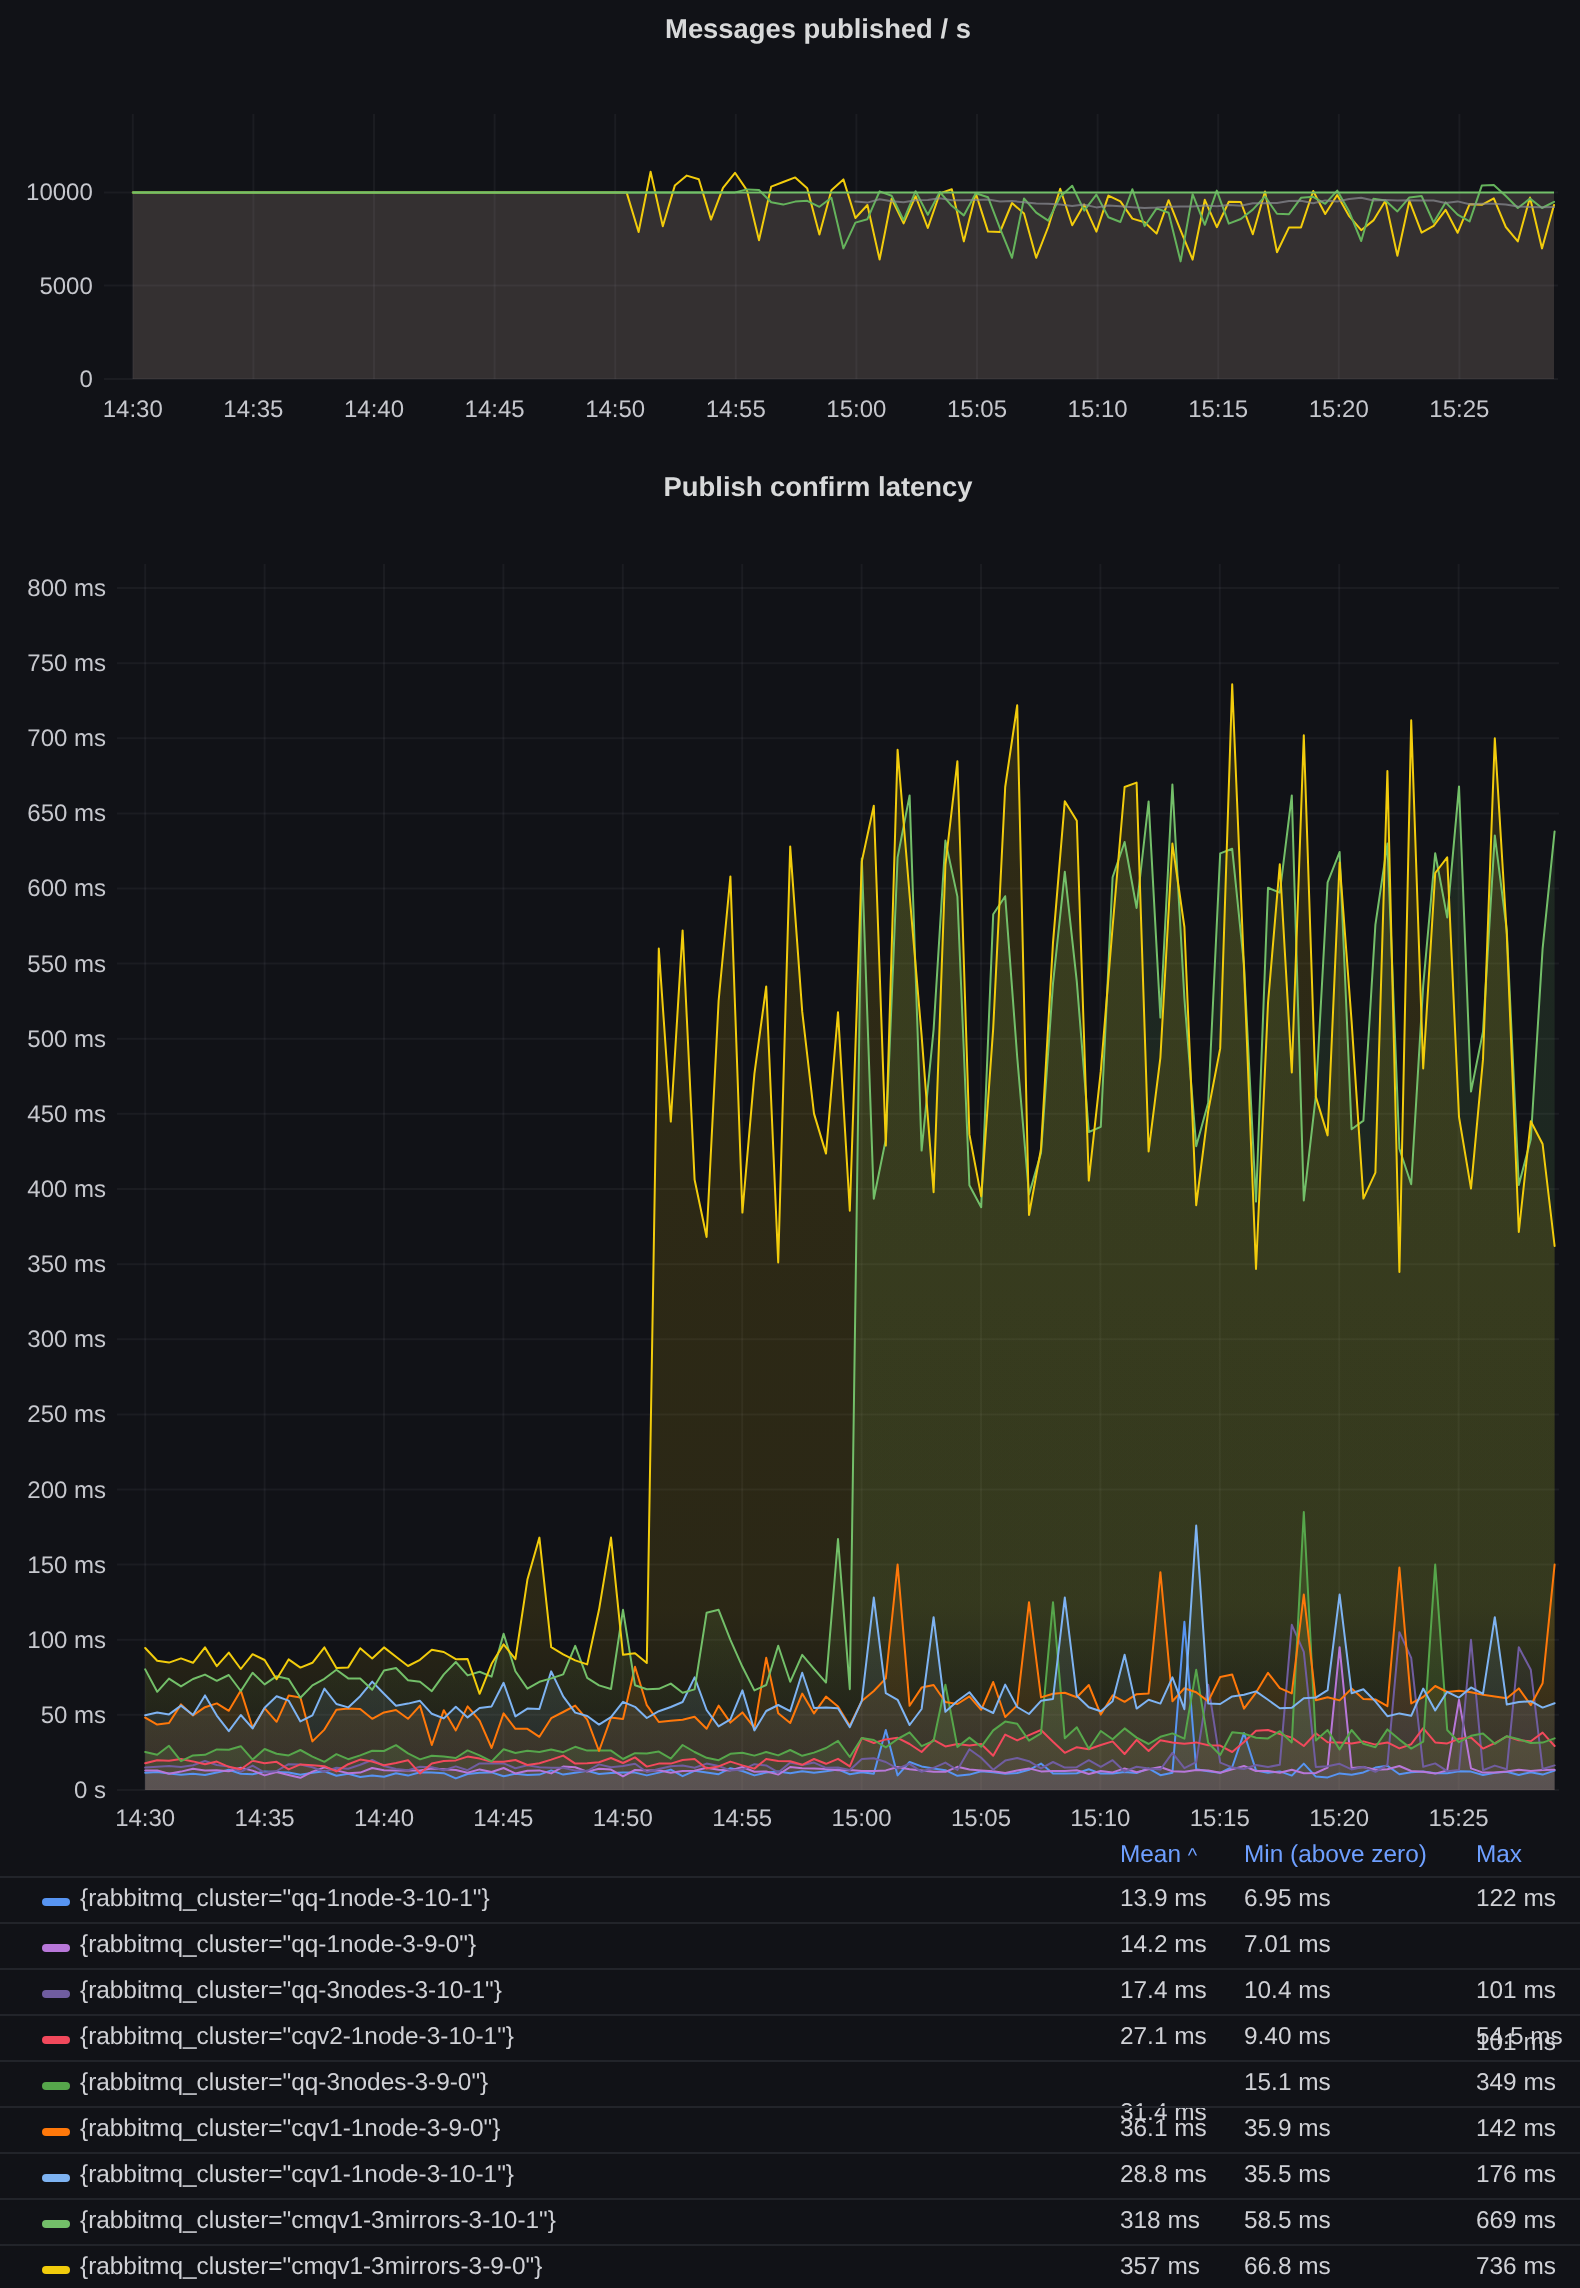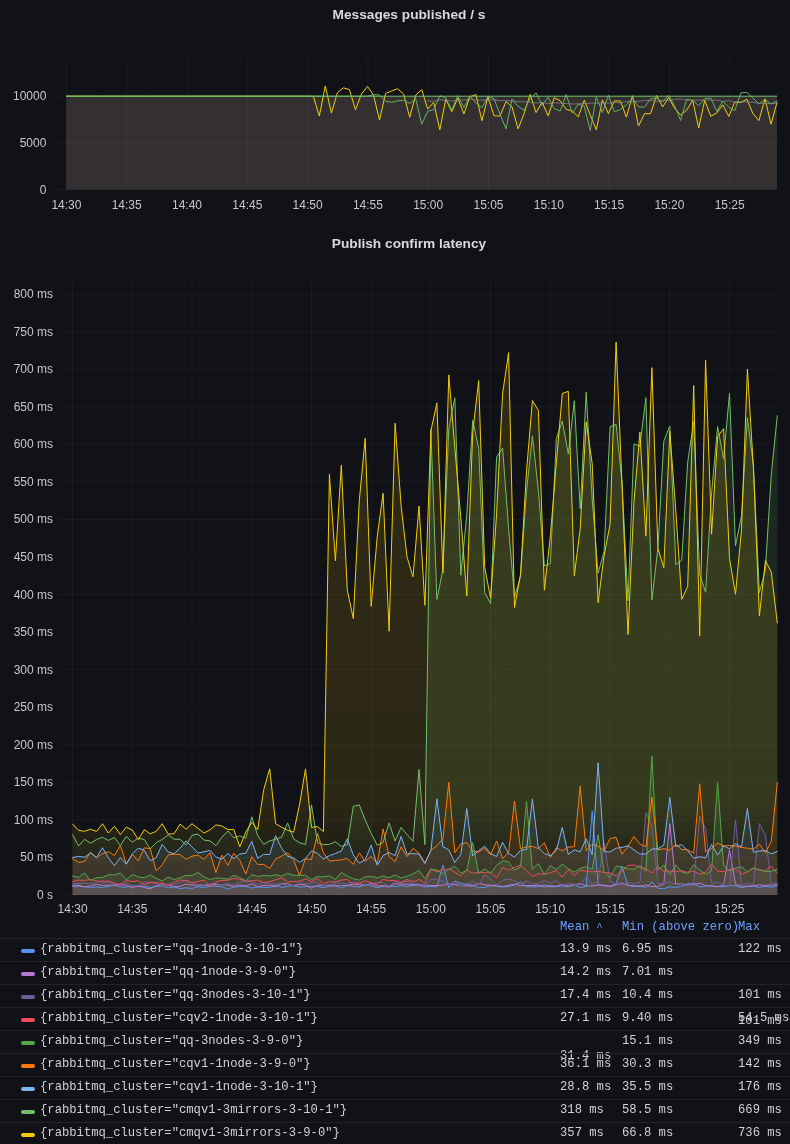--- a/index.html
+++ b/index.html
@@ -128,21 +128,21 @@
 <polyline points="72.6,886.4 78.6,886.0 84.5,886.7 90.5,887.4 96.5,886.9 102.5,887.5 108.4,886.3 114.4,884.9 120.4,886.9 126.3,887.1 132.3,885.8 138.3,886.0 144.3,886.2 150.2,887.4 156.2,886.4 162.2,885.6 168.2,887.9 174.1,886.9 180.1,888.5 186.1,887.8 192.0,888.4 198.0,886.6 204.0,887.8 210.0,886.1 215.9,886.2 221.9,886.6 227.9,889.2 233.8,887.0 239.8,886.4 245.8,886.2 251.8,888.1 257.7,886.9 263.7,887.5 269.7,887.3 275.6,885.2 281.6,887.3 287.6,886.4 293.6,885.4 299.5,887.0 305.5,886.5 311.5,886.2 317.5,886.3 323.4,887.7 329.4,886.3 335.4,884.8 341.3,888.1 347.3,885.4 353.3,886.2 359.3,887.1 365.2,884.1 371.2,885.5 377.2,887.7 383.1,886.3 389.1,885.7 395.1,886.6 401.1,885.6 407.0,886.4 413.0,885.6 419.0,884.7 424.9,887.1 430.9,886.1 436.9,886.9 442.9,865.0 448.8,887.7 454.8,881.0 460.8,883.2 466.8,884.3 472.7,885.1 478.7,887.9 484.7,887.3 490.6,885.6 496.6,886.1 502.6,886.9 508.6,886.5 514.5,884.9 520.5,881.8 526.5,886.7 532.4,886.8 538.4,886.6 544.4,884.6 550.4,886.8 556.3,886.7 562.3,886.0 568.3,886.5 574.3,884.2 580.2,887.6 586.2,886.4 592.2,810.9 598.1,884.6 604.1,885.6 610.1,886.4 616.1,883.5 622.0,866.5 628.0,885.2 634.0,886.4 639.9,885.7 645.9,887.8 651.9,881.8 657.9,888.3 663.8,888.7 669.8,886.7 675.8,887.4 681.7,886.2 687.7,883.8 693.7,882.9 699.7,887.1 705.6,886.1 711.6,885.8 717.6,886.6 723.6,886.6 729.5,885.6 735.5,885.8 741.5,887.5 747.4,886.4 753.4,885.9 759.4,887.5 765.4,886.1 771.3,887.3 777.3,885.3" fill="none" stroke="#5794F2" stroke-width="1.0" stroke-opacity="1.0" stroke-linejoin="round" stroke-linecap="round"></polyline>
 <polyline points="72.6,885.3 78.6,885.2 84.5,886.9 90.5,885.8 96.5,884.4 102.5,885.3 108.4,885.1 114.4,885.6 120.4,883.9 126.3,885.3 132.3,887.7 138.3,886.0 144.3,887.5 150.2,888.9 156.2,885.8 162.2,883.7 168.2,885.2 174.1,886.6 180.1,886.3 186.1,884.0 192.0,885.1 198.0,885.2 204.0,885.3 210.0,885.2 215.9,884.3 221.9,884.6 227.9,885.0 233.8,886.4 239.8,884.7 245.8,886.0 251.8,884.0 257.7,886.7 263.7,885.4 269.7,885.2 275.6,886.7 281.6,883.3 287.6,883.6 293.6,885.8 299.5,884.4 305.5,884.8 311.5,888.2 317.5,885.0 323.4,885.3 329.4,885.1 335.4,886.4 341.3,885.5 347.3,885.4 353.3,883.9 359.3,884.9 365.2,885.2 371.2,883.5 377.2,885.9 383.1,885.7 389.1,887.3 395.1,883.5 401.1,884.1 407.0,884.2 413.0,884.5 419.0,885.1 424.9,885.0 430.9,885.5 436.9,885.5 442.9,885.2 448.8,883.5 454.8,884.6 460.8,885.3 466.8,885.9 472.7,885.9 478.7,883.4 484.7,884.7 490.6,885.2 496.6,885.6 502.6,886.5 508.6,885.3 514.5,884.2 520.5,885.7 526.5,885.5 532.4,885.5 538.4,885.1 544.4,887.0 550.4,885.5 556.3,886.2 562.3,884.2 568.3,886.1 574.3,884.6 580.2,883.5 586.2,885.6 592.2,885.9 598.1,885.0 604.1,885.2 610.1,886.4 616.1,884.7 622.0,883.0 628.0,885.5 634.0,885.5 639.9,886.4 645.9,884.9 651.9,886.6 657.9,886.5 663.8,883.8 669.8,823.6 675.8,884.0 681.7,883.5 687.7,884.9 693.7,884.6 699.7,883.0 705.6,885.5 711.6,885.9 717.6,886.8 723.6,885.2 729.5,849.9 735.5,884.2 741.5,886.3 747.4,886.2 753.4,885.8 759.4,884.9 765.4,885.5 771.3,885.0 777.3,884.9" fill="none" stroke="#B877D9" stroke-width="1.0" stroke-opacity="1.0" stroke-linejoin="round" stroke-linecap="round"></polyline>
 <polyline points="72.6,883.8 78.6,883.4 84.5,883.0 90.5,883.5 96.5,882.6 102.5,880.5 108.4,882.5 114.4,883.3 120.4,885.9 126.3,882.8 132.3,886.3 138.3,885.5 144.3,882.1 150.2,882.3 156.2,883.6 162.2,885.9 168.2,883.9 174.1,884.4 180.1,882.4 186.1,880.0 192.0,883.0 198.0,884.5 204.0,885.1 210.0,883.4 215.9,883.6 221.9,885.1 227.9,883.2 233.8,885.1 239.8,881.7 245.8,881.8 251.8,881.7 257.7,884.1 263.7,882.6 269.7,883.6 275.6,883.9 281.6,883.9 287.6,885.3 293.6,885.5 299.5,882.2 305.5,883.6 311.5,883.0 317.5,881.9 323.4,886.0 329.4,884.5 335.4,883.1 341.3,882.8 347.3,883.9 353.3,881.8 359.3,883.0 365.2,885.2 371.2,884.8 377.2,882.1 383.1,882.7 389.1,886.2 395.1,881.3 401.1,882.5 407.0,881.3 413.0,883.9 419.0,883.8 424.9,885.0 430.9,879.5 436.9,879.1 442.9,881.0 448.8,884.3 454.8,881.9 460.8,885.9 466.8,883.9 472.7,881.3 478.7,885.0 484.7,874.6 490.6,878.9 496.6,884.9 502.6,880.3 508.6,879.0 514.5,880.6 520.5,884.2 526.5,881.0 532.4,883.8 538.4,883.6 544.4,880.1 550.4,883.4 556.3,880.1 562.3,885.7 568.3,883.4 574.3,884.3 580.2,884.8 586.2,876.4 592.2,884.1 598.1,881.1 604.1,842.4 610.1,881.3 616.1,883.7 622.0,884.5 628.0,882.5 634.0,883.5 639.9,882.4 645.9,812.4 651.9,825.9 657.9,883.5 663.8,883.1 669.8,881.9 675.8,884.7 681.7,883.4 687.7,885.9 693.7,882.4 699.7,816.1 705.6,828.9 711.6,883.4 717.6,881.7 723.6,885.6 729.5,885.0 735.5,819.9 741.5,885.1 747.4,882.8 753.4,884.6 759.4,823.6 765.4,834.9 771.3,884.5 777.3,882.7" fill="none" stroke="#705DA0" stroke-width="1.0" stroke-opacity="1.0" stroke-linejoin="round" stroke-linecap="round"></polyline>
 <polyline points="72.6,881.6 78.6,880.1 84.5,880.4 90.5,879.5 96.5,880.7 102.5,882.1 108.4,880.8 114.4,883.4 120.4,884.6 126.3,880.4 132.3,881.6 138.3,880.9 144.3,884.7 150.2,882.2 156.2,882.6 162.2,883.1 168.2,885.7 174.1,882.1 180.1,879.8 186.1,880.8 192.0,882.6 198.0,881.5 204.0,880.1 210.0,886.7 215.9,881.7 221.9,880.5 227.9,880.2 233.8,878.3 239.8,879.3 245.8,880.9 251.8,880.9 257.7,880.0 263.7,882.5 269.7,881.6 275.6,879.8 281.6,877.8 287.6,881.8 293.6,881.6 299.5,881.1 305.5,879.0 311.5,881.5 317.5,878.7 323.4,883.3 329.4,881.8 335.4,881.8 341.3,880.0 347.3,879.5 353.3,884.3 359.3,883.2 365.2,880.8 371.2,882.7 377.2,884.3 383.1,879.5 389.1,880.5 395.1,880.6 401.1,882.4 407.0,879.5 413.0,881.9 419.0,879.4 424.9,883.2 430.9,869.0 436.9,871.5 442.9,869.7 448.8,868.9 454.8,872.0 460.8,876.0 466.8,869.9 472.7,873.2 478.7,872.0 484.7,872.8 490.6,872.0 496.6,877.9 502.6,867.3 508.6,870.2 514.5,867.6 520.5,865.0 526.5,870.9 532.4,876.4 538.4,873.6 544.4,874.6 550.4,872.5 556.3,870.7 562.3,877.0 568.3,869.9 574.3,875.5 580.2,870.1 586.2,871.3 592.2,871.9 598.1,871.2 604.1,872.6 610.1,872.8 616.1,876.0 622.0,871.0 628.0,865.4 634.0,865.0 639.9,867.0 645.9,868.8 651.9,873.0 657.9,866.6 663.8,871.1 669.8,871.2 675.8,871.8 681.7,870.7 687.7,872.3 693.7,871.2 699.7,874.2 705.6,872.1 711.6,864.1 717.6,871.2 723.6,871.7 729.5,869.4 735.5,868.8 741.5,874.3 747.4,871.6 753.4,868.2 759.4,870.1 765.4,870.6 771.3,866.3 777.3,873.0" fill="none" stroke="#F2495C" stroke-width="1.0" stroke-opacity="1.0" stroke-linejoin="round" stroke-linecap="round"></polyline>
 <polyline points="72.6,876.0 78.6,877.4 84.5,872.9 90.5,880.6 96.5,877.7 102.5,877.4 108.4,874.7 114.4,874.9 120.4,873.1 126.3,879.8 132.3,874.5 138.3,876.9 144.3,877.7 150.2,875.0 156.2,878.3 162.2,880.9 168.2,877.1 174.1,879.6 180.1,877.7 186.1,875.4 192.0,875.5 198.0,872.6 204.0,876.7 210.0,879.7 215.9,877.9 221.9,878.3 227.9,879.0 233.8,875.2 239.8,877.7 245.8,880.7 251.8,874.6 257.7,876.5 263.7,875.4 269.7,876.0 275.6,874.8 281.6,876.1 287.6,873.4 293.6,875.3 299.5,875.3 305.5,875.3 311.5,879.5 317.5,876.6 323.4,876.8 329.4,875.8 335.4,879.3 341.3,872.5 347.3,876.0 353.3,878.9 359.3,880.1 365.2,876.9 371.2,876.4 377.2,877.8 383.1,876.0 389.1,877.7 395.1,875.0 401.1,877.9 407.0,876.3 413.0,874.0 419.0,870.4 424.9,878.5 430.9,869.0 436.9,870.0 442.9,873.7 448.8,869.5 454.8,866.2 460.8,873.1 466.8,870.4 472.7,842.4 478.7,873.5 484.7,868.8 490.6,873.4 496.6,865.2 502.6,860.8 508.6,861.9 514.5,870.3 520.5,866.7 526.5,801.1 532.4,869.1 538.4,863.6 544.4,874.4 550.4,865.5 556.3,869.6 562.3,864.2 568.3,868.8 574.3,872.0 580.2,868.4 586.2,866.7 592.2,869.3 598.1,834.9 604.1,871.4 610.1,877.5 616.1,866.1 622.0,866.8 628.0,868.9 634.0,869.2 639.9,865.6 645.9,871.2 651.9,756.0 657.9,870.2 663.8,865.0 669.8,874.7 675.8,865.0 681.7,871.9 687.7,873.6 693.7,864.7 699.7,869.8 705.6,874.3 711.6,870.8 717.6,782.3 723.6,865.0 729.5,871.1 735.5,867.9 741.5,866.8 747.4,871.9 753.4,868.1 759.4,869.6 765.4,871.5 771.3,871.3 777.3,869.2" fill="none" stroke="#56A64B" stroke-width="1.0" stroke-opacity="1.0" stroke-linejoin="round" stroke-linecap="round"></polyline>
 <polyline points="72.6,858.8 78.6,862.3 84.5,861.5 90.5,852.2 96.5,857.7 102.5,853.6 108.4,851.7 114.4,855.4 120.4,845.3 126.3,863.9 132.3,854.1 138.3,860.9 144.3,847.8 150.2,848.7 156.2,870.7 162.2,864.8 168.2,854.9 174.1,854.2 180.1,854.5 186.1,859.4 192.0,856.2 198.0,855.0 204.0,859.4 210.0,852.8 215.9,872.5 221.9,855.1 227.9,865.2 233.8,853.2 239.8,860.3 245.8,874.0 251.8,856.7 257.7,864.4 263.7,864.4 269.7,868.4 275.6,859.1 281.6,856.0 287.6,852.8 293.6,859.8 299.5,875.5 305.5,858.8 311.5,859.5 317.5,833.4 323.4,852.6 329.4,861.0 335.4,860.4 341.3,859.9 347.3,858.4 353.3,864.4 359.3,852.8 365.2,861.3 371.2,856.2 377.2,863.9 383.1,828.9 389.1,856.6 395.1,861.5 401.1,846.8 407.0,856.7 413.0,848.3 419.0,853.2 424.9,862.9 430.9,850.5 436.9,845.5 442.9,839.2 448.8,782.3 454.8,852.9 460.8,843.8 466.8,842.5 472.7,851.0 478.7,852.0 484.7,848.2 490.6,854.9 496.6,841.0 502.6,858.5 508.6,852.7 514.5,801.1 520.5,848.7 526.5,846.9 532.4,846.4 538.4,848.6 544.4,842.5 550.4,857.3 556.3,847.7 562.3,850.9 568.3,847.1 574.3,846.7 580.2,786.1 586.2,850.6 592.2,844.1 598.1,846.1 604.1,850.7 610.1,838.5 616.1,837.3 622.0,854.3 628.0,846.3 634.0,836.4 639.9,844.1 645.9,846.7 651.9,797.3 657.9,850.1 663.8,848.6 669.8,850.2 675.8,844.3 681.7,849.5 687.7,849.7 693.7,853.1 699.7,783.8 705.6,851.7 711.6,848.5 717.6,843.0 723.6,846.0 729.5,845.4 735.5,846.1 741.5,847.4 747.4,848.2 753.4,849.1 759.4,844.2 765.4,852.6 771.3,841.6 777.3,782.3" fill="none" stroke="#FF780A" stroke-width="1.0" stroke-opacity="1.0" stroke-linejoin="round" stroke-linecap="round"></polyline>
 <polyline points="72.6,857.6 78.6,856.3 84.5,857.2 90.5,852.8 96.5,857.5 102.5,847.7 108.4,857.8 114.4,865.6 120.4,857.5 126.3,864.2 132.3,853.9 138.3,848.1 144.3,850.3 150.2,860.7 156.2,857.7 162.2,844.3 168.2,852.0 174.1,853.7 180.1,848.1 186.1,840.8 192.0,846.9 198.0,852.9 204.0,851.8 210.0,850.4 215.9,856.9 221.9,859.2 227.9,853.4 233.8,858.7 239.8,854.0 245.8,853.2 251.8,841.4 257.7,858.2 263.7,854.3 269.7,854.5 275.6,835.7 281.6,848.2 287.6,856.3 293.6,858.0 299.5,862.3 305.5,858.6 311.5,850.9 317.5,853.4 323.4,859.0 329.4,855.6 335.4,853.5 341.3,851.0 347.3,838.7 353.3,855.0 359.3,863.2 365.2,859.7 371.2,845.2 377.2,865.2 383.1,855.5 389.1,852.5 395.1,855.6 401.1,836.4 407.0,854.0 413.0,853.7 419.0,854.1 424.9,863.6 430.9,850.4 436.9,798.8 442.9,846.6 448.8,849.9 454.8,862.5 460.8,854.5 466.8,808.6 472.7,855.9 478.7,850.5 484.7,846.1 490.6,853.6 496.6,856.5 502.6,842.3 508.6,853.5 514.5,857.0 520.5,850.4 526.5,849.5 532.4,798.8 538.4,847.9 544.4,853.6 550.4,855.6 556.3,850.6 562.3,827.4 568.3,854.3 574.3,849.9 580.2,851.8 586.2,838.7 592.2,854.6 598.1,762.8 604.1,851.7 610.1,852.0 616.1,848.2 622.0,847.4 628.0,845.7 634.0,849.9 639.9,854.1 645.9,853.9 651.9,849.1 657.9,848.8 663.8,845.1 669.8,797.3 675.8,846.6 681.7,844.6 687.7,850.7 693.7,858.1 699.7,856.7 705.6,857.9 711.6,844.3 717.6,855.2 723.6,845.9 729.5,848.8 735.5,843.7 741.5,846.9 747.4,808.6 753.4,852.3 759.4,851.0 765.4,850.6 771.3,853.8 777.3,851.6" fill="none" stroke="#7EB3F2" stroke-width="1.0" stroke-opacity="1.0" stroke-linejoin="round" stroke-linecap="round"></polyline>
 <polyline points="72.6,834.7 78.6,845.9 84.5,839.3 90.5,843.2 96.5,839.5 102.5,837.3 108.4,840.4 114.4,837.5 120.4,845.5 126.3,836.4 132.3,842.2 138.3,838.1 144.3,839.5 150.2,848.9 156.2,842.7 162.2,839.4 168.2,834.9 174.1,839.2 180.1,839.3 186.1,844.9 192.0,835.3 198.0,834.0 204.0,840.1 210.0,840.9 215.9,845.6 221.9,837.2 227.9,831.0 233.8,837.7 239.8,835.9 245.8,838.3 251.8,816.9 257.7,835.6 263.7,844.3 269.7,840.9 275.6,839.2 281.6,837.2 287.6,822.9 293.6,838.9 299.5,842.7 305.5,844.5 311.5,804.9 317.5,842.6 323.4,844.6 329.4,844.4 335.4,841.8 341.3,846.4 347.3,844.7 353.3,806.4 359.3,804.9 365.2,819.9 371.2,833.4 377.2,845.2 383.1,842.5 389.1,822.9 395.1,840.9 401.1,827.4 407.0,834.4 413.0,841.3 419.0,769.5 424.9,844.6 430.9,429.2 436.9,599.4 442.9,569.7 448.8,428.7 454.8,397.7 460.8,575.3 466.8,514.8 472.7,420.3 478.7,448.3 484.7,592.6 490.6,603.6 496.6,457.1 502.6,448.1 508.6,528.5 514.5,597.2 520.5,576.5 526.5,491.8 532.4,435.9 538.4,490.8 544.4,566.0 550.4,563.4 556.3,438.6 562.3,421.0 568.3,454.0 574.3,400.7 580.2,508.8 586.2,392.3 592.2,499.3 598.1,573.1 604.1,551.4 610.1,426.7 616.1,424.4 622.0,482.4 628.0,600.8 634.0,443.9 639.9,446.3 645.9,397.7 651.9,600.2 657.9,548.1 663.8,441.2 669.8,426.0 675.8,564.6 681.7,560.3 687.7,462.3 693.7,421.8 699.7,574.4 705.6,592.1 711.6,492.7 717.6,426.6 723.6,458.8 729.5,393.2 735.5,545.8 741.5,515.8 747.4,417.7 753.4,465.3 759.4,592.5 765.4,569.6 771.3,474.3 777.3,415.7" fill="none" stroke="#73BF69" stroke-width="1.0" stroke-opacity="1.0" stroke-linejoin="round" stroke-linecap="round"></polyline>
 <polyline points="72.6,824.0 78.6,830.4 84.5,831.3 90.5,829.2 96.5,831.4 102.5,823.7 108.4,833.1 114.4,826.3 120.4,834.5 126.3,827.1 132.3,830.0 138.3,839.6 144.3,829.7 150.2,833.8 156.2,831.4 162.2,823.7 168.2,834.0 174.1,833.7 180.1,824.1 186.1,829.2 192.0,823.7 198.0,828.4 204.0,833.0 210.0,829.9 215.9,824.9 221.9,826.0 227.9,829.6 233.8,829.5 239.8,846.9 245.8,831.9 251.8,822.2 257.7,829.6 263.7,789.8 269.7,768.8 275.6,823.6 281.6,827.2 287.6,830.2 293.6,832.2 299.5,804.9 305.5,768.8 311.5,827.4 317.5,826.6 323.4,831.5 329.4,474.3 335.4,560.8 341.3,465.2 347.3,589.9 353.3,618.5 359.3,500.5 365.2,438.2 371.2,606.3 377.2,536.9 383.1,493.2 389.1,631.2 395.1,423.2 401.1,505.7 407.0,556.8 413.0,576.8 419.0,506.1 424.9,605.4 430.9,430.7 436.9,402.9 442.9,572.8 448.8,374.9 454.8,447.5 460.8,517.7 466.8,596.1 472.7,432.5 478.7,380.6 484.7,567.2 490.6,598.2 496.6,514.2 502.6,393.5 508.6,352.6 514.5,607.5 520.5,574.5 526.5,471.3 532.4,400.6 538.4,410.4 544.4,590.3 550.4,535.6 556.3,463.4 562.3,393.5 568.3,391.3 574.3,575.7 580.2,528.8 586.2,421.8 592.2,463.5 598.1,602.6 604.1,555.5 610.1,524.2 616.1,342.1 622.0,484.3 628.0,634.5 634.0,501.6 639.9,432.1 645.9,536.2 651.9,367.6 657.9,548.3 663.8,567.7 669.8,431.2 675.8,510.7 681.7,599.3 687.7,586.3 693.7,385.5 699.7,636.0 705.6,360.1 711.6,534.2 717.6,436.5 723.6,428.7 729.5,558.4 735.5,594.3 741.5,529.7 747.4,369.1 753.4,467.4 759.4,616.0 765.4,560.6 771.3,572.0 777.3,623.0" fill="none" stroke="#F2CC0C" stroke-width="1.0" stroke-opacity="1.0" stroke-linejoin="round" stroke-linecap="round"></polyline>
 </svg>
-<div style="position:absolute;left:0;top:916px;width:790px;font-family:Liberation Mono, monospace;">
+<div style="position:absolute;left:0;top:916px;width:790px;">
 <div style="position:relative;height:22px;font-size:12.2px;color:#6e9fff;">
       <span style="position:absolute;left:560px;top:4px;">Mean <span style="font-size:10px;">^</span></span>
       <span style="position:absolute;left:622px;top:4px;">Min (above zero)</span>
       <span style="position:absolute;left:738px;top:4px;">Max</span>
     </div>
 <div style="position:relative;box-sizing:border-box;height:23px;border-top:1px solid #22242a;font-size:12.2px;color:#d0d1d6;">
       <span style="position:absolute;left:21px;top:9.5px;width:14px;height:4px;border-radius:2px;background:#5794F2;"></span>
       <span style="position:absolute;left:40px;top:3px;">{rabbitmq_cluster="qq-1node-3-10-1"}</span>
       <span style="position:absolute;left:560px;top:3px;">13.9 ms</span>
       <span style="position:absolute;left:622px;top:3px;">6.95 ms</span>
@@ -173,21 +173,21 @@
       <span style="position:absolute;left:21px;top:9.5px;width:14px;height:4px;border-radius:2px;background:#56A64B;"></span>
       <span style="position:absolute;left:40px;top:3px;">{rabbitmq_cluster="qq-3nodes-3-9-0"}</span>
       <span style="position:absolute;left:560px;top:18px;">31.4 ms</span>
       <span style="position:absolute;left:622px;top:3px;">15.1 ms</span>
       <span style="position:absolute;left:738px;top:3px;">349 ms</span>
     </div>
 <div style="position:relative;box-sizing:border-box;height:23px;border-top:1px solid #22242a;font-size:12.2px;color:#d0d1d6;">
       <span style="position:absolute;left:21px;top:9.5px;width:14px;height:4px;border-radius:2px;background:#FF780A;"></span>
       <span style="position:absolute;left:40px;top:3px;">{rabbitmq_cluster="cqv1-1node-3-9-0"}</span>
       <span style="position:absolute;left:560px;top:3px;">36.1 ms</span>
-      <span style="position:absolute;left:622px;top:3px;">30.3 ms</span>
+      <span style="position:absolute;left:622px;top:3px;">35.9 ms</span>
       <span style="position:absolute;left:738px;top:3px;">142 ms</span>
     </div>
 <div style="position:relative;box-sizing:border-box;height:23px;border-top:1px solid #22242a;font-size:12.2px;color:#d0d1d6;">
       <span style="position:absolute;left:21px;top:9.5px;width:14px;height:4px;border-radius:2px;background:#7EB3F2;"></span>
       <span style="position:absolute;left:40px;top:3px;">{rabbitmq_cluster="cqv1-1node-3-10-1"}</span>
       <span style="position:absolute;left:560px;top:3px;">28.8 ms</span>
       <span style="position:absolute;left:622px;top:3px;">35.5 ms</span>
       <span style="position:absolute;left:738px;top:3px;">176 ms</span>
     </div>
 <div style="position:relative;box-sizing:border-box;height:23px;border-top:1px solid #22242a;font-size:12.2px;color:#d0d1d6;">

